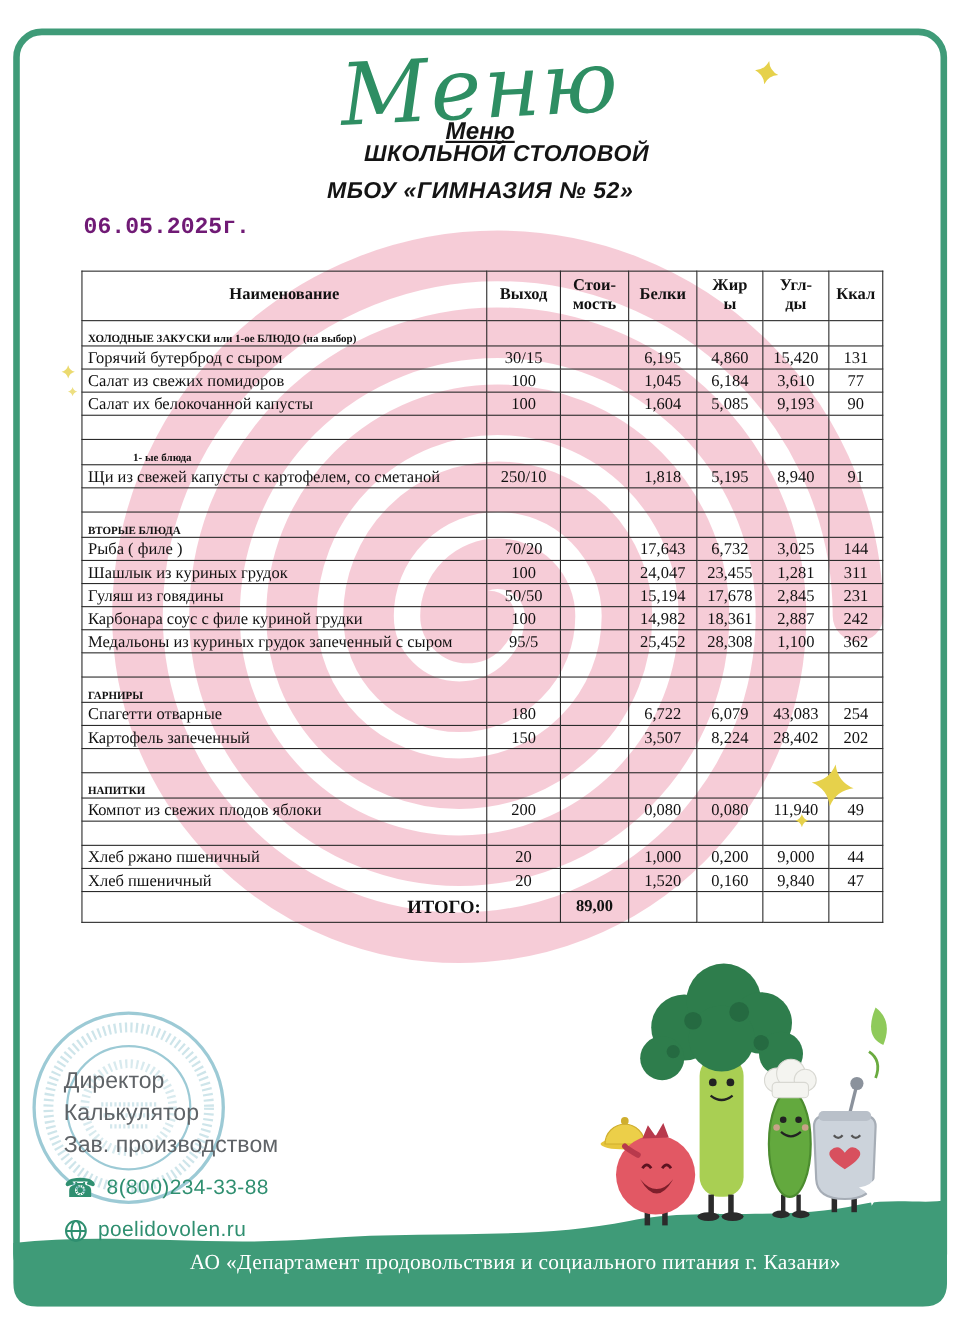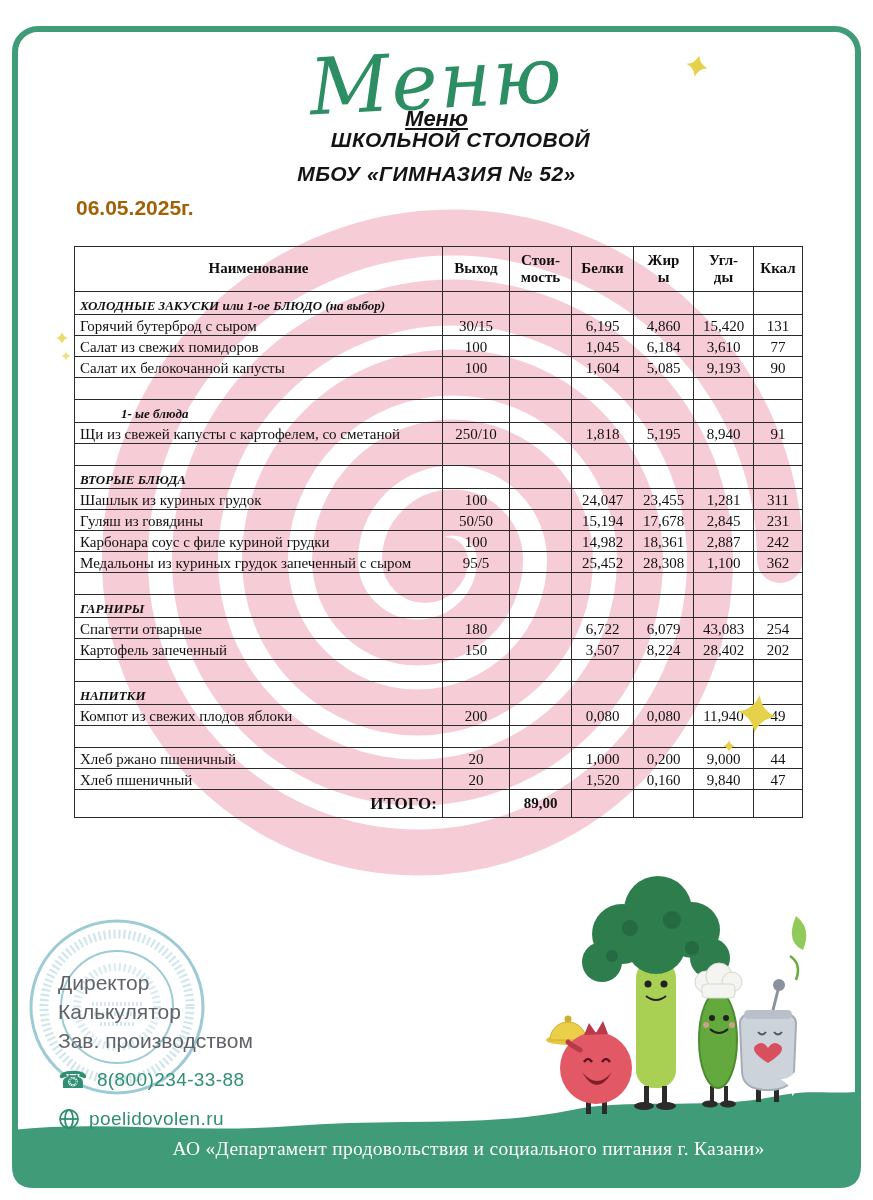--- a/index.html
+++ b/index.html
@@ -22,40 +22,40 @@
   }
   .title-sub {
     position:absolute; left:0; width:100%; text-align:center; z-index:3;
     font-family:"Liberation Sans", sans-serif; font-style:italic; font-weight:bold; color:#141414;
   }
   .t1 { top:106px; font-size:22px; text-decoration:underline; }
   .t2 { top:128px; font-size:21px; letter-spacing:.5px;padding-left:24px; }
   .t3 { top:162px; font-size:21px; letter-spacing:.5px; }
   .date {
     position:absolute; left:76px; top:196px; z-index:3;
-    font-family:Liberation Sans, sans-serif; font-weight:bold; font-size:21px; color:#a16207;
+    font-family:Liberation Mono, monospace; font-weight:bold; font-size:21px; color:#701a75;
   }
   
   .menu-table {
     position:absolute; left:74px; top:246px; width:728px; z-index:3;
     border-collapse:collapse; table-layout:fixed; background:transparent;
   }
   .menu-table th, .menu-table td {
     border:1px solid #2b2b2b; padding:0 5px; color:#111;
     font-family:"Liberation Serif", serif; background:transparent;
   }
   .menu-table th {
     font-weight:bold; font-size:15px; text-align:center; vertical-align:middle;
     height:44px; white-space:pre-line; line-height:1.15;
   }
   .c-name { text-align:left; }
   .c-num  { text-align:center; }
   tr.row-item td    { height:20px; font-size:15px; vertical-align:bottom; }
   tr.row-empty td   { height:21px; }
-  tr.row-section td { height:22px; font-size:13px; font-weight:bold; vertical-align:bottom;font-style:italic; }
+  tr.row-section td { height:22px; font-size:10px; font-weight:bold; vertical-align:bottom; }
   tr.row-section td.c-indent { padding-left:46px; }
   tr.row-total td   { height:27px; font-weight:bold; font-size:15px; vertical-align:middle; }
   tr.row-total td.c-name { text-align:right; font-size:17px; }
   
   .stamp { position:absolute; left:22px; top:912px; z-index:2; opacity:.55; }
   .signatures {
     position:absolute; left:58px; top:968px; z-index:3;
     font-family:"Liberation Sans", sans-serif; font-size:21px; color:#5f6367; line-height:29px;
   }
   .contact-row { display:flex; align-items:center; gap:9px; margin-top:10px; }
@@ -197,20 +197,29 @@
         <tr class="row-section">
           <td class="c-name">ВТОРЫЕ БЛЮДА</td>
           <td class="c-num"></td>
           <td class="c-num"></td>
           <td class="c-num"></td>
           <td class="c-num"></td>
           <td class="c-num"></td>
           <td class="c-num"></td>
         </tr>
         <tr class="row-item">
+          <td class="c-name">Рыба ( филе )</td>
+          <td class="c-num">70/20</td>
+          <td class="c-num"></td>
+          <td class="c-num">17,643</td>
+          <td class="c-num">6,732</td>
+          <td class="c-num">3,025</td>
+          <td class="c-num">144</td>
+        </tr>
+        <tr class="row-item">
           <td class="c-name">Шашлык из куриных грудок</td>
           <td class="c-num">100</td>
           <td class="c-num"></td>
           <td class="c-num">24,047</td>
           <td class="c-num">23,455</td>
           <td class="c-num">1,281</td>
           <td class="c-num">311</td>
         </tr>
         <tr class="row-item">
           <td class="c-name">Гуляш из говядины</td>

